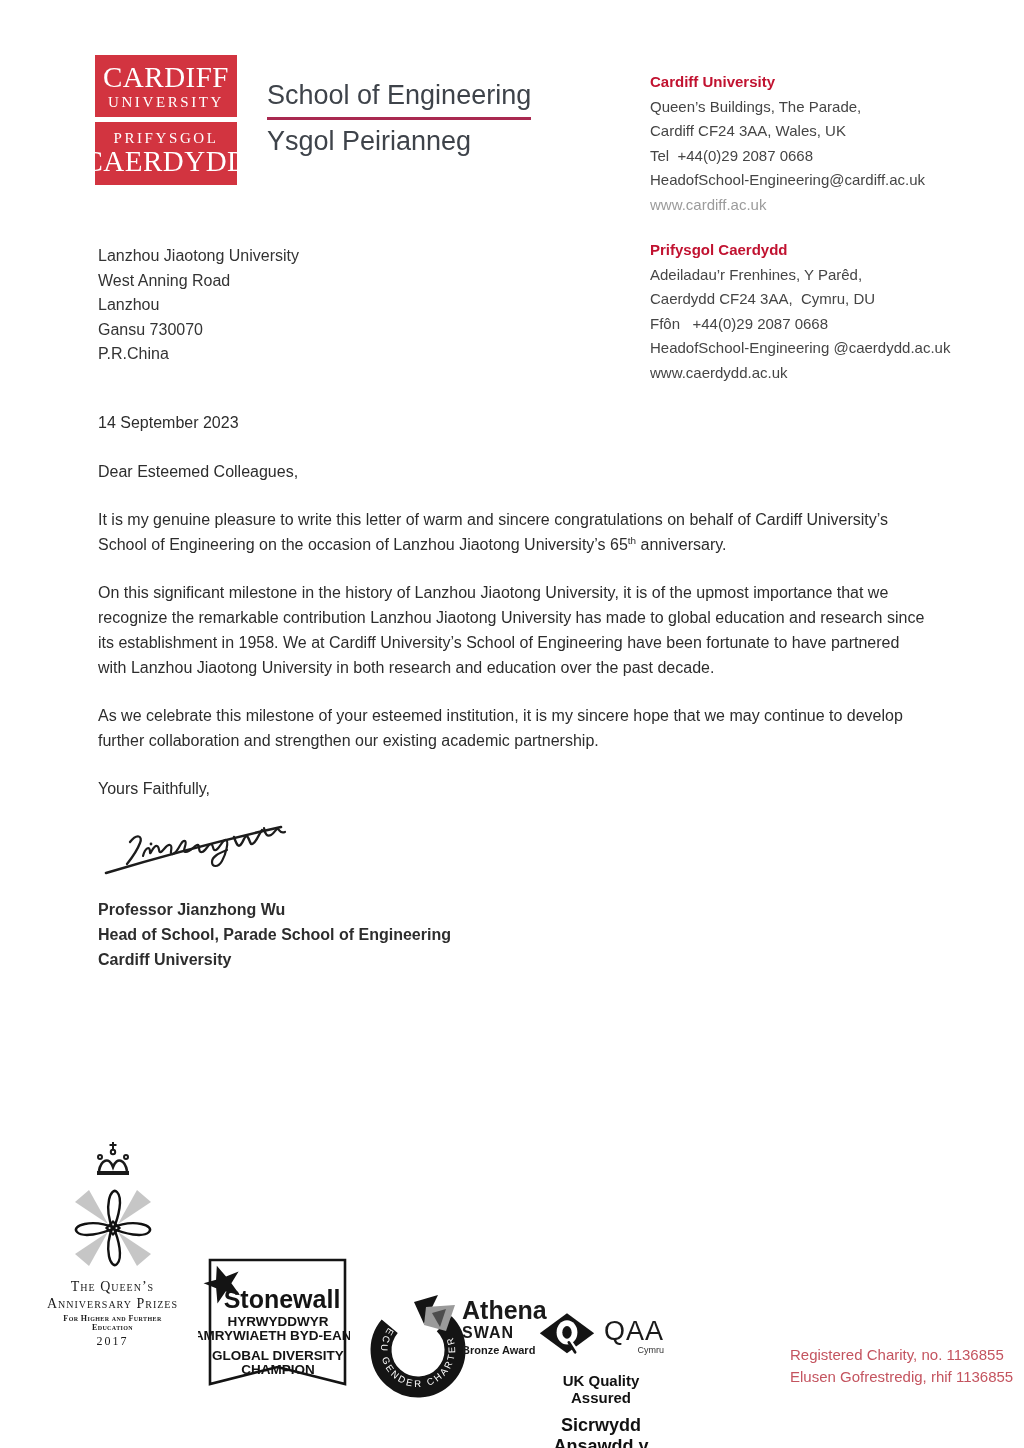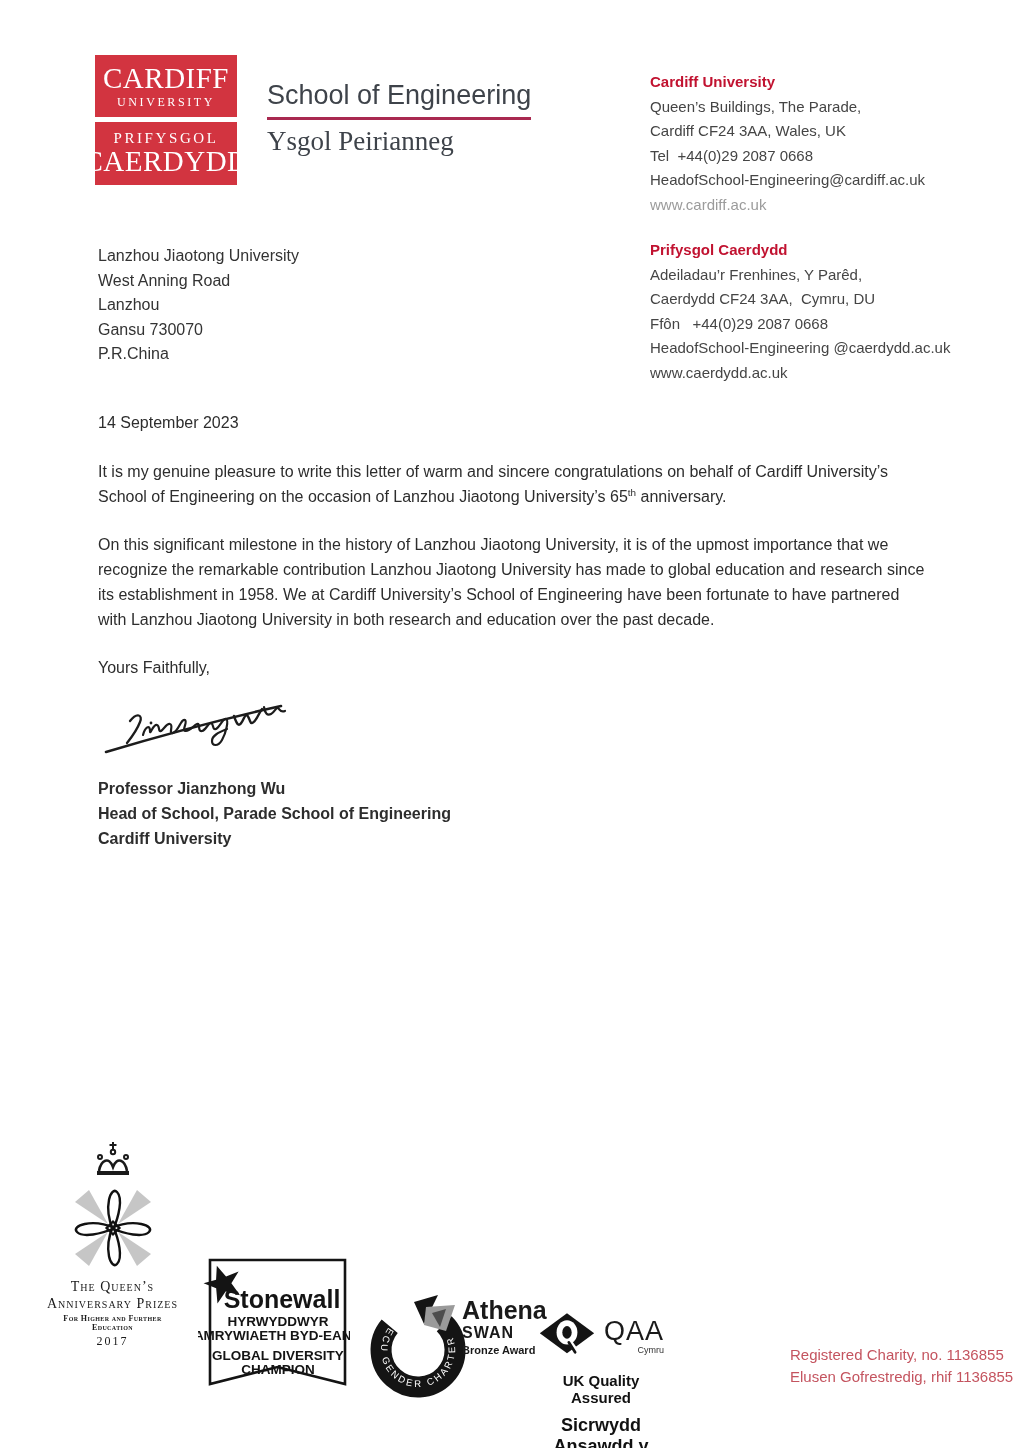--- a/index.html
+++ b/index.html
@@ -8,26 +8,26 @@
     background:#ffffff;overflow:hidden;
     font-family:"Liberation Sans", sans-serif;color:#2d2d2d;
   }
   
   .logo{position:absolute;left:95px;top:55px;width:142px;}
   .logo-block{background:#d23440;color:#fff;width:142px;height:62px;
     display:flex;flex-direction:column;align-items:center;justify-content:center;
     font-family:"Liberation Serif", serif;text-align:center;}
   .logo-block + .logo-block{margin-top:5px;height:63px;}
   .logo-big{font-size:29px;line-height:1;letter-spacing:.5px;}
-  .logo-small{font-size:12px;line-height:1;letter-spacing:2.6px;margin-top:3px;}
+  .logo-small{font-size:15px;line-height:1;letter-spacing:2.6px;margin-top:3px;}
   .logo-small2{font-size:15px;line-height:1;letter-spacing:2.6px;margin-bottom:1px;}
   
   .schoolname{position:absolute;left:267px;top:80px;color:#3e434a;font-size:27px;}
   .school-en{display:inline-block;padding-bottom:6px;border-bottom:3px solid #a92950;}
-  .school-cy{margin-top:6px;font-family:Liberation Serif, serif;}
+  .school-cy{margin-top:6px;}
   
   .contact{position:absolute;left:650px;width:330px;font-size:15px;line-height:24.6px;color:#454545;}
   .contact-en{top:70px;}
   .contact-cy{top:238px;}
   .contact-title{color:#c11230;font-weight:bold;}
   .contact-line{white-space:pre-wrap;}
   .muted{color:#9b9b9b;}
   
   .recipient{position:absolute;left:98px;top:244px;font-size:16px;line-height:24.6px;color:#333;}
   
@@ -101,22 +101,24 @@
   <div class="recipient">
     <div>Lanzhou Jiaotong University</div>
     <div>West Anning Road</div>
     <div>Lanzhou</div>
     <div>Gansu 730070</div>
     <div>P.R.China</div>
   </div>
 
   <div class="body-col">
     <div class="date">14 September 2023</div>
+    <div class="salutation">Dear Esteemed Colleagues,</div>
     <p><span>It is my genuine pleasure to write this letter of warm and sincere congratulations on behalf of Cardiff University’s School of Engineering on the occasion of Lanzhou Jiaotong University’s 65</span><sup>th</sup><span> anniversary.</span></p>
     <p>On this significant milestone in the history of Lanzhou Jiaotong University, it is of the upmost importance that we recognize the remarkable contribution Lanzhou Jiaotong University has made to global education and research since its establishment in 1958. We at Cardiff University’s School of Engineering have been fortunate to have partnered with Lanzhou Jiaotong University in both research and education over the past decade.</p>
+    <p>As we celebrate this milestone of your esteemed institution, it is my sincere hope that we may continue to develop further collaboration and strengthen our existing academic partnership.</p>
     <div class="closing">Yours Faithfully,</div>
 
     <svg class="signature" width="190" height="74" viewBox="0 0 190 74">
       <g fill="none" stroke="#1c1c1c" stroke-linecap="round">
         <path stroke-width="2.6" d="M8,62 C48,50 120,30 183,16"></path>
         <path stroke-width="2.3" d="M32,31 c7,-9 13,-6 10,1 c-3,8 -9,16 -13,21"></path>
         <path stroke-width="2.2" d="M45,45 c2,-8 7,-11 7,-4 c0,5 3,-7 7,-6 c3,1 1,7 4,6 c3,-2 6,-8 9,-7 c4,1 -2,10 3,9 c6,-2 8,-15 12,-13 c3,2 -4,11 1,11 c4,0 8,-6 11,-7 c4,-1 0,8 5,7 c4,-1 6,-8 9,-8 c3,1 1,7 5,6 c4,-2 7,-11 10,-10 c3,1 0,14 -4,21 c-4,7 -10,6 -10,1 c0,-6 8,-9 15,-12"></path>
         <circle cx="53" cy="33" r="1.4" fill="#1c1c1c" stroke="none"></circle>
         <path stroke-width="2.4" d="M136,26 c3,9 5,13 10,2 c3,-6 4,-2 6,3 c2,6 7,-3 9,-7 l3,-5"></path>
         <path stroke-width="2.2" d="M166,17 c1,6 3,9 7,7 c4,-2 5,-7 7,-6 c2,1 2,5 7,3"></path>

